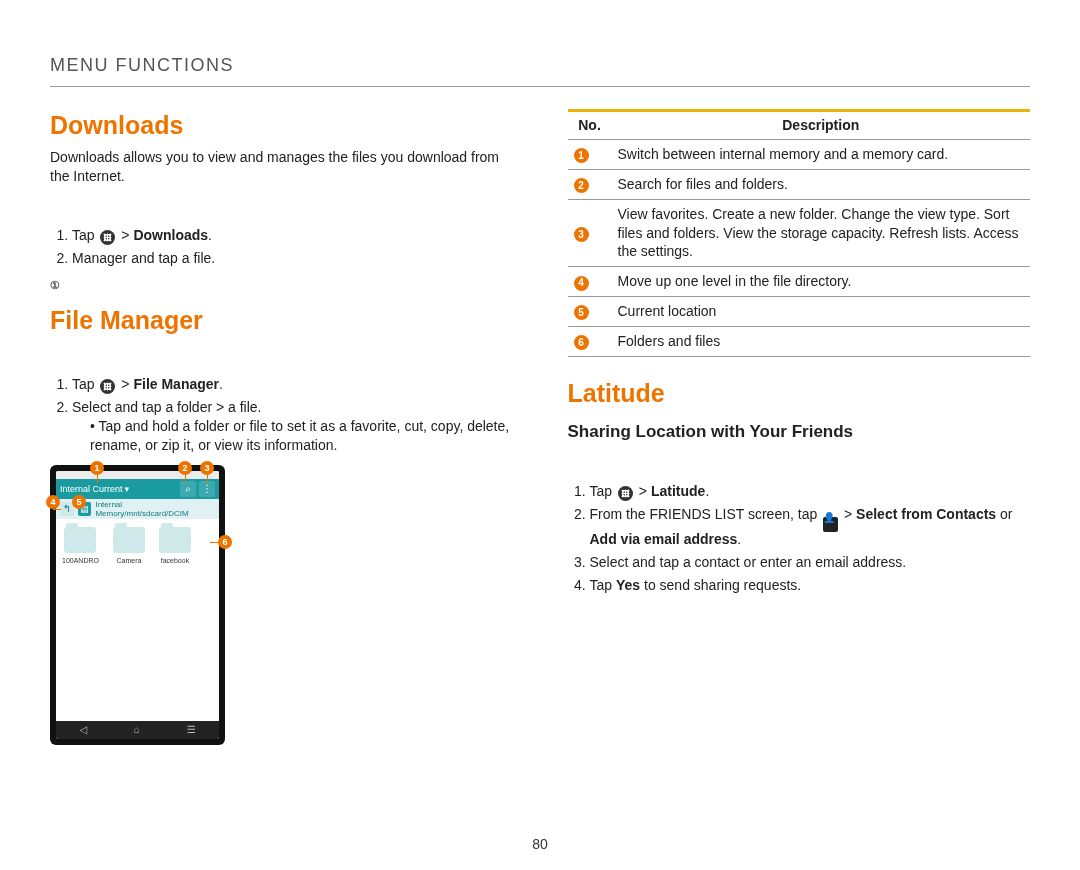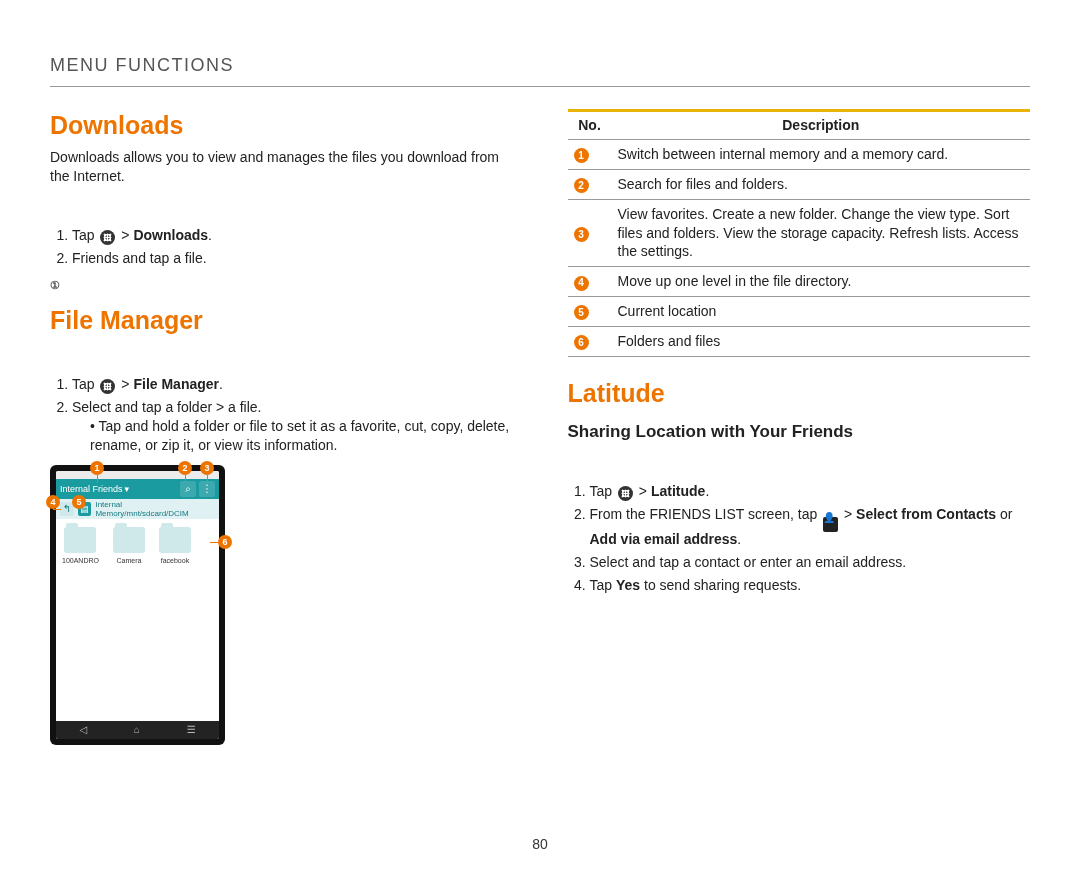--- a/index.html
+++ b/index.html
@@ -105,21 +105,21 @@
 <div class="columns">
 
   <div class="col">
 
     <h2 class="section">Downloads</h2>
     <p class="body">Downloads allows you to view and manages the files you download from the Internet.</p>
     <ol class="steps">
       <li>
         <span>Tap </span><span class="apps-icon"></span><span> &gt; </span><span class="bold">Downloads</span><span>.</span>
       </li>
-      <li>Friends and tap a file.</li>
+      <li>Manager and tap a file.</li>
     </ol>
     <div class="note-row">
       <span class="note-badge">①</span>
     </div>
 
     <h2 class="section">File Manager</h2>
     <ol class="steps">
       <li>
         <span>Tap </span><span class="apps-icon"></span><span> &gt; </span><span class="bold">File Manager</span><span>.</span>
       </li>
@@ -128,21 +128,21 @@
         <ul class="sub">
           <li>Tap and hold a folder or file to set it as a favorite, cut, copy, delete, rename, or zip it, or view its information.</li>
         </ul>
       </li>
     </ol>
 
     <div class="phone">
       <div class="screen">
         <div class="statusbar"></div>
         <div class="toolbar">
-          <span class="mem">Internal Friends</span>
+          <span class="mem">Internal Current</span>
           <span class="tb-btn">⌕</span>
           <span class="tb-btn">⋮</span>
         </div>
         <div class="breadcrumb">
           <span class="bc-up">↰</span>
           <span class="bc-sd">▤</span>
           <span>Internal Memory/mnt/sdcard/DCIM</span>
         </div>
         <div class="filegrid">
           <div class="folder">

